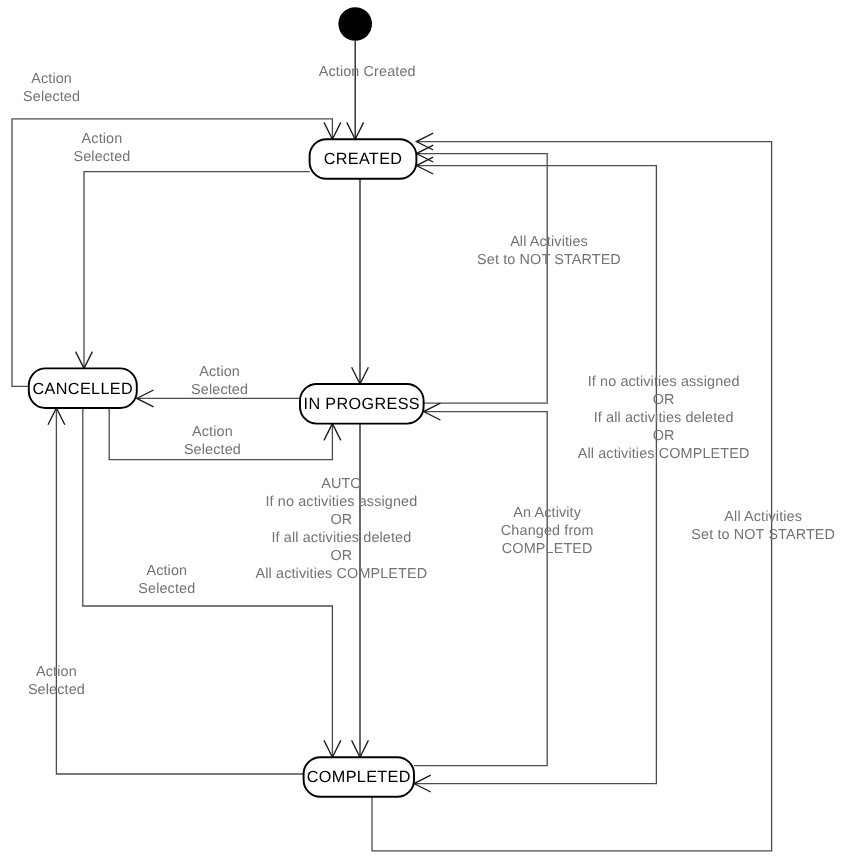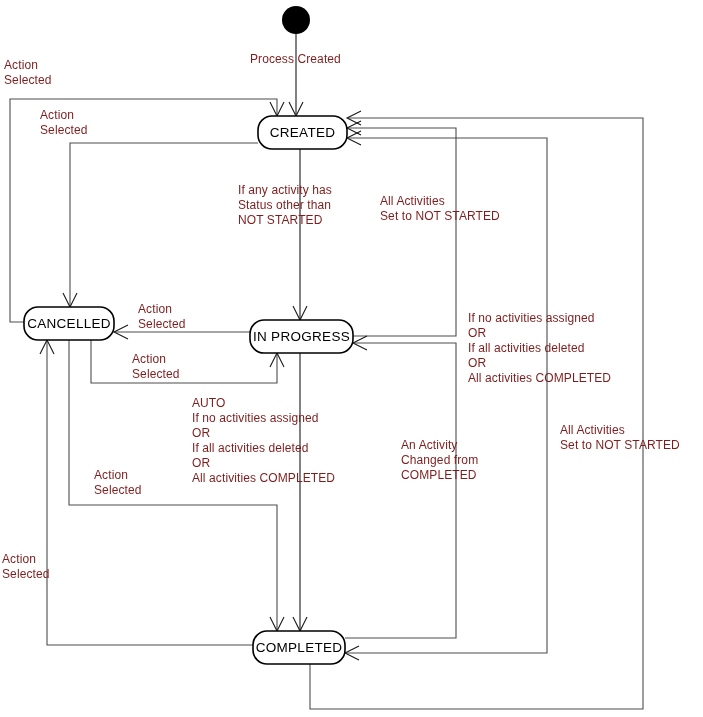--- a/index.html
+++ b/index.html
@@ -55,22 +55,23 @@
     font-size: 13.5px;
     fill: #000000;
     text-anchor: middle;
     dominant-baseline: middle;
     letter-spacing: 0.3px;
   }
   .edge-label {
     position: absolute;
     font-family: "Liberation Sans", sans-serif;
     font-size: 12px;
-    color: #7f1d1d;
+    color: #737373;
     line-height: 15px;
+    text-align: center;
     white-space: pre;
     letter-spacing: 0.1px;
   }
 </style>
 </head>
 <body>
 
 <div id="diagram-root">
 
   <svg id="diagram-canvas" viewBox="0 0 703 717">
@@ -141,31 +142,28 @@
       </g>
 
       <g>
         <rect class="state-box" x="253" y="631" width="92" height="33" rx="14" ry="14"></rect>
         <text class="state-label" x="299" y="648.5">COMPLETED</text>
       </g>
 
     </g>
   </svg>
 
-  <div class="edge-label" style="left:250px; top:52px; width:112px;">Process Created</div>
+  <div class="edge-label" style="left:250px; top:52px; width:112px;">Action Created</div>
 
   <div class="edge-label" style="left:4px; top:58px; width:78px;">Action
 Selected</div>
 
   <div class="edge-label" style="left:40px; top:108px; width:90px;">Action
 Selected</div>
 
-  <div class="edge-label" style="left:238px; top:183px; width:125px;">If any activity has
-Status other than
-NOT STARTED</div>
 
   <div class="edge-label" style="left:380px; top:194px; width:155px;">All Activities
 Set to NOT STARTED</div>
 
   <div class="edge-label" style="left:138px; top:302px; width:90px;">Action
 Selected</div>
 
   <div class="edge-label" style="left:132px; top:352px; width:90px;">Action
 Selected</div>
 
@@ -175,21 +173,21 @@
 OR
 All activities COMPLETED</div>
 
   <div class="edge-label" style="left:192px; top:396px; width:185px;">AUTO
 If no activities assigned
 OR
 If all activities deleted
 OR
 All activities COMPLETED</div>
 
-  <div class="edge-label" style="left:401px; top:438px; width:110px;">An Activity
+  <div class="edge-label" style="left:401px; top:420px; width:110px;">An Activity
 Changed from
 COMPLETED</div>
 
   <div class="edge-label" style="left:560px; top:423px; width:152px;">All Activities
 Set to NOT STARTED</div>
 
   <div class="edge-label" style="left:94px; top:468px; width:90px;">Action
 Selected</div>
 
   <div class="edge-label" style="left:2px; top:552px; width:90px;">Action

